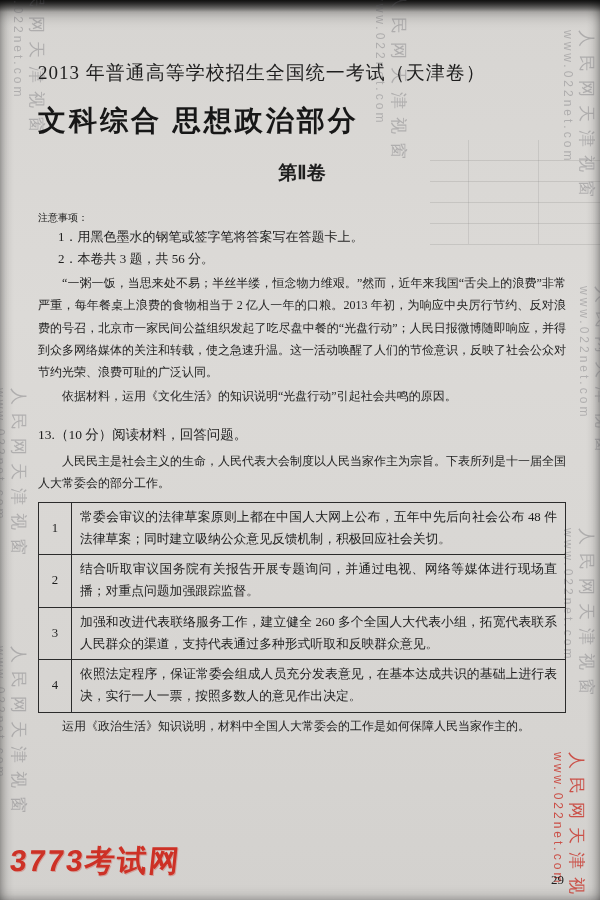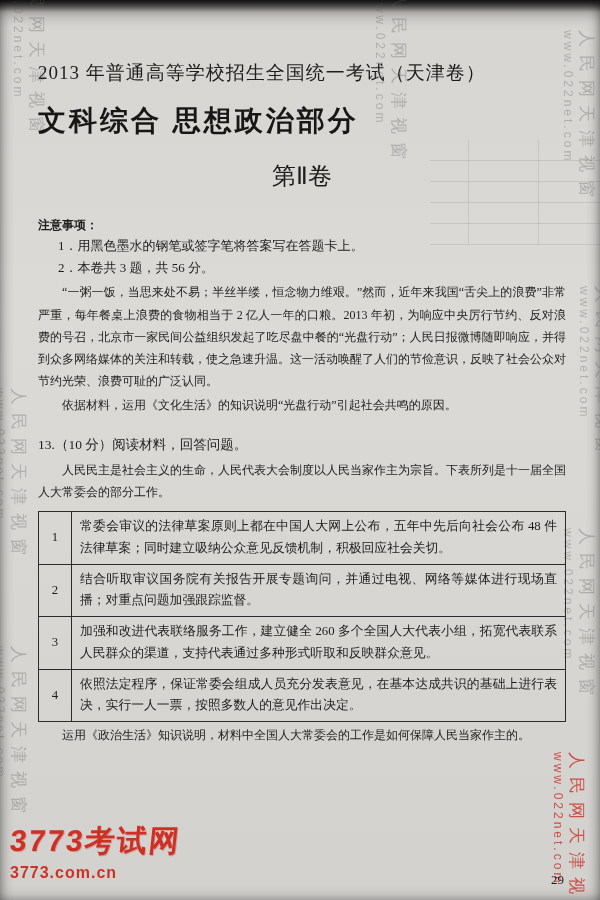--- a/index.html
+++ b/index.html
@@ -24,22 +24,22 @@
   
   .ghost{position:absolute;right:0;top:140px;width:170px;height:104px;opacity:.55;pointer-events:none;}
   .ghost .gr{height:20px;border-bottom:1px solid rgba(70,70,70,.25);}
   .ghost .gv1,.ghost .gv2{position:absolute;top:0;bottom:0;width:0;border-left:1px solid rgba(70,70,70,.22);}
   .ghost .gv1{left:38px;} .ghost .gv2{left:108px;}
   
   .content{position:absolute;left:38px;right:34px;top:60px;z-index:2;}
   .title{font-size:19px;font-weight:400;letter-spacing:1px;margin:0 0 16px;}
   .subject{text-align:left;font-size:28px;font-weight:bold;letter-spacing:3px;
            font-family:"Liberation Sans",sans-serif;margin:0 0 20px;color:#171717;}
-  .volume{text-align:center;font-size:24px;font-weight:normal;margin:0 0 24px;}
-  .notice-head{font-weight:bold;font-size:12px;line-height:1.6;}
+  .volume{text-align:center;font-size:19px;font-weight:bold;margin:0 0 24px;}
+  .notice-head{font-weight:normal;font-size:10px;line-height:1.6;}
   .notice-item{font-size:13px;line-height:1.7;padding-left:20px;}
   p.lead{font-size:13.5px;margin:16px 0 0;line-height:1.8;}
   p.body{font-size:12px;line-height:1.85;text-indent:2em;margin:2px 0 0;text-align:justify;}
   table.worktable{border-collapse:collapse;width:100%;margin:8px 0 2px;}
   .worktable td{border:1px solid #2b2b2b;font-size:12.8px;line-height:1.7;padding:4px 8px;vertical-align:middle;text-align:justify;}
   .worktable td.num{width:24px;text-align:center;padding:4px 4px;}
   .page-num{position:absolute;right:36px;bottom:12px;font-size:13px;z-index:3;}
   
   .logo{position:absolute;left:10px;bottom:18px;color:#cd3126;z-index:3;}
   .logo .name{display:block;font-family:"Liberation Sans",sans-serif;font-weight:bold;font-size:30px;
@@ -132,17 +132,16 @@
           <td>依照法定程序，保证常委会组成人员充分发表意见，在基本达成共识的基础上进行表决，实行一人一票，按照多数人的意见作出决定。</td>
         </tr>
       </tbody>
     </table>
 
     <p class="body">运用《政治生活》知识说明，材料中全国人大常委会的工作是如何保障人民当家作主的。</p>
   </div>
 
   <div class="logo">
     <span class="name">3773考试网</span>
-    <span class="url">3773.com.cn</span>
   </div>
 
   <div class="page-num">29</div>
 </div>
 
 </body></html>

